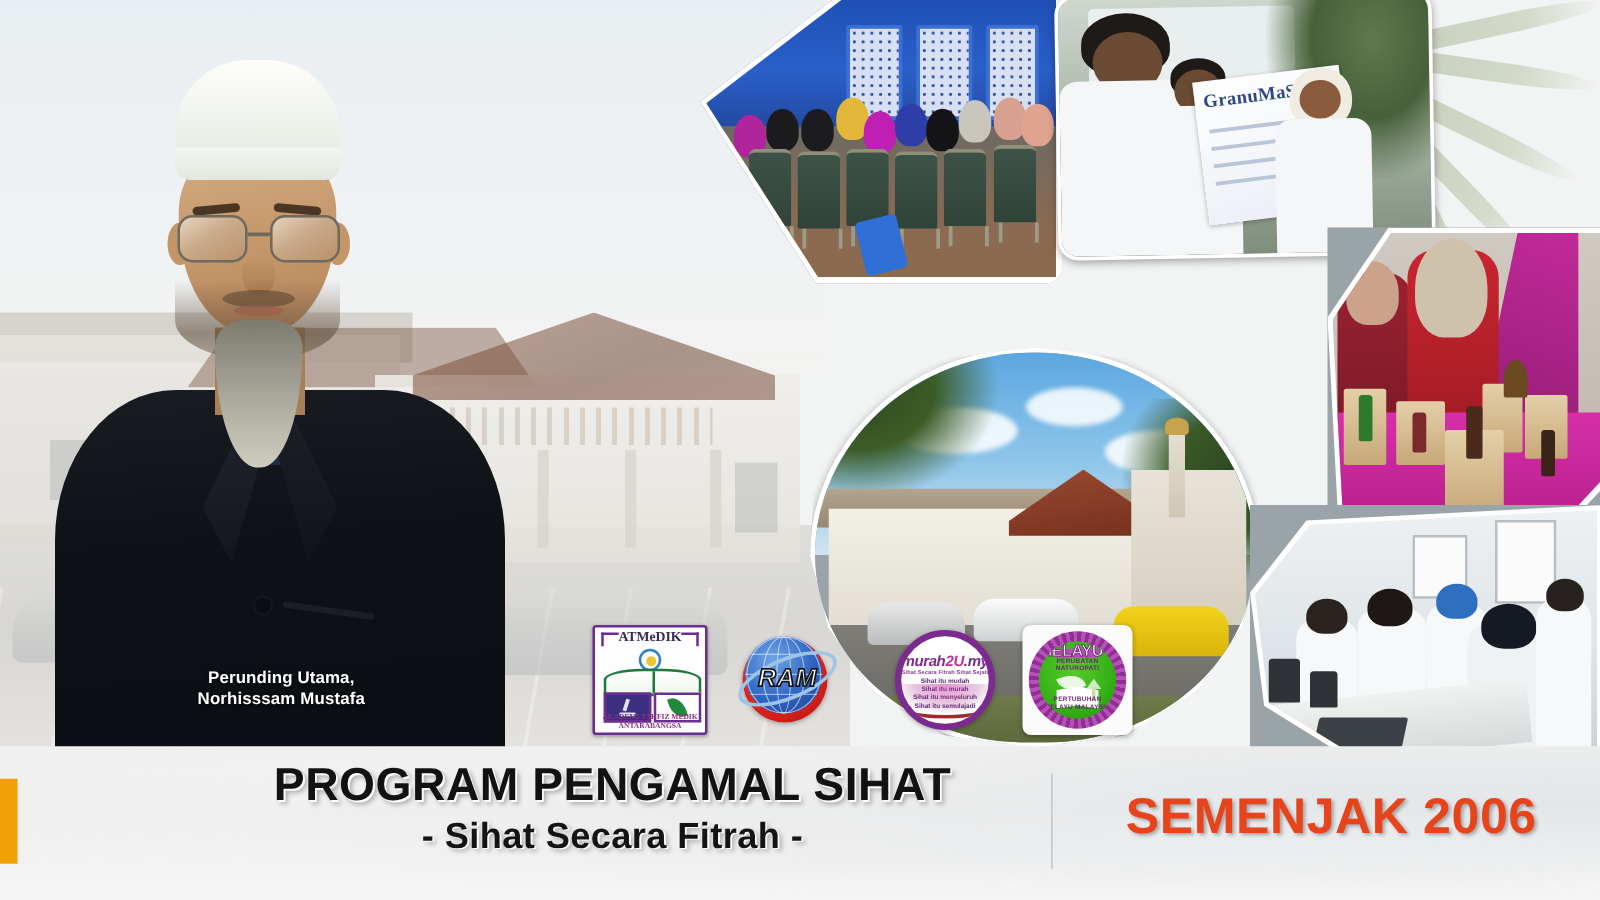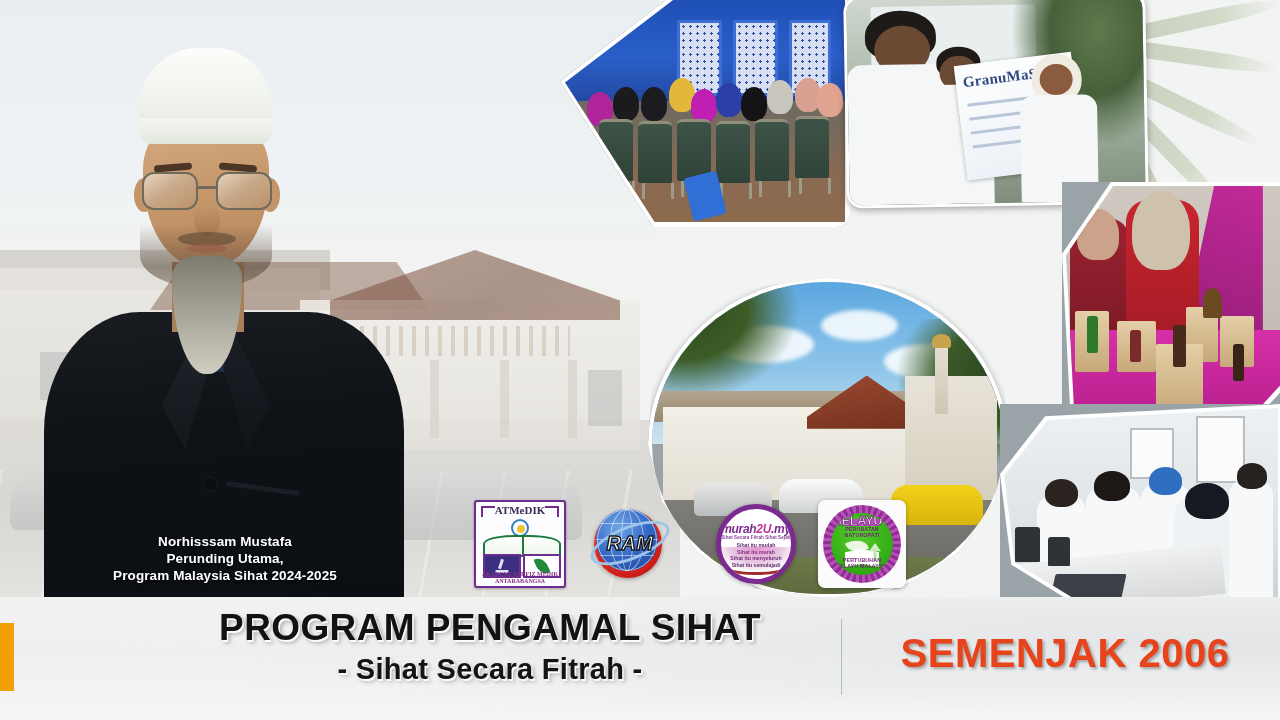--- a/index.html
+++ b/index.html
@@ -677,23 +677,22 @@
       <div class="p-bridge"></div>
     </div>
     <div class="p-nose"></div>
     <div class="p-mous"></div>
     <div class="p-mouth"></div>
     <div class="p-beard"></div>
     <div class="p-cap"></div>
   </div>
 
   <div class="p-caption">
+    <div>Perunding Utama,</div>
     <div>Norhisssam Mustafa</div>
-    <div>Perunding Utama,</div>
-    <div>Program Malaysia Sihat 2024-2025</div>
   </div>
 
   <div class="logos">
 
     <div class="logo lg-ram">
       <div class="ram-red"></div>
       <div class="ram-globe">
         <div class="ram-merid" style="width:60px;"></div>
         <div class="ram-merid" style="width:34px;margin-left:-17px"></div>
         <div class="ram-merid" style="width:12px;margin-left:-6px"></div>

